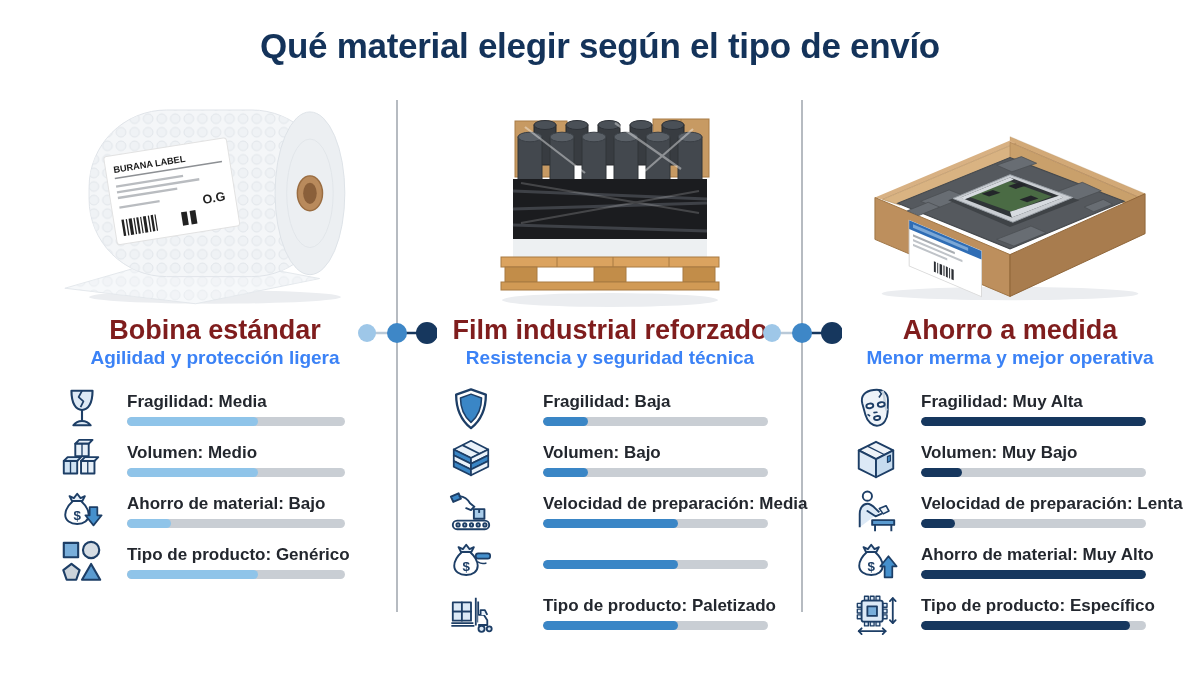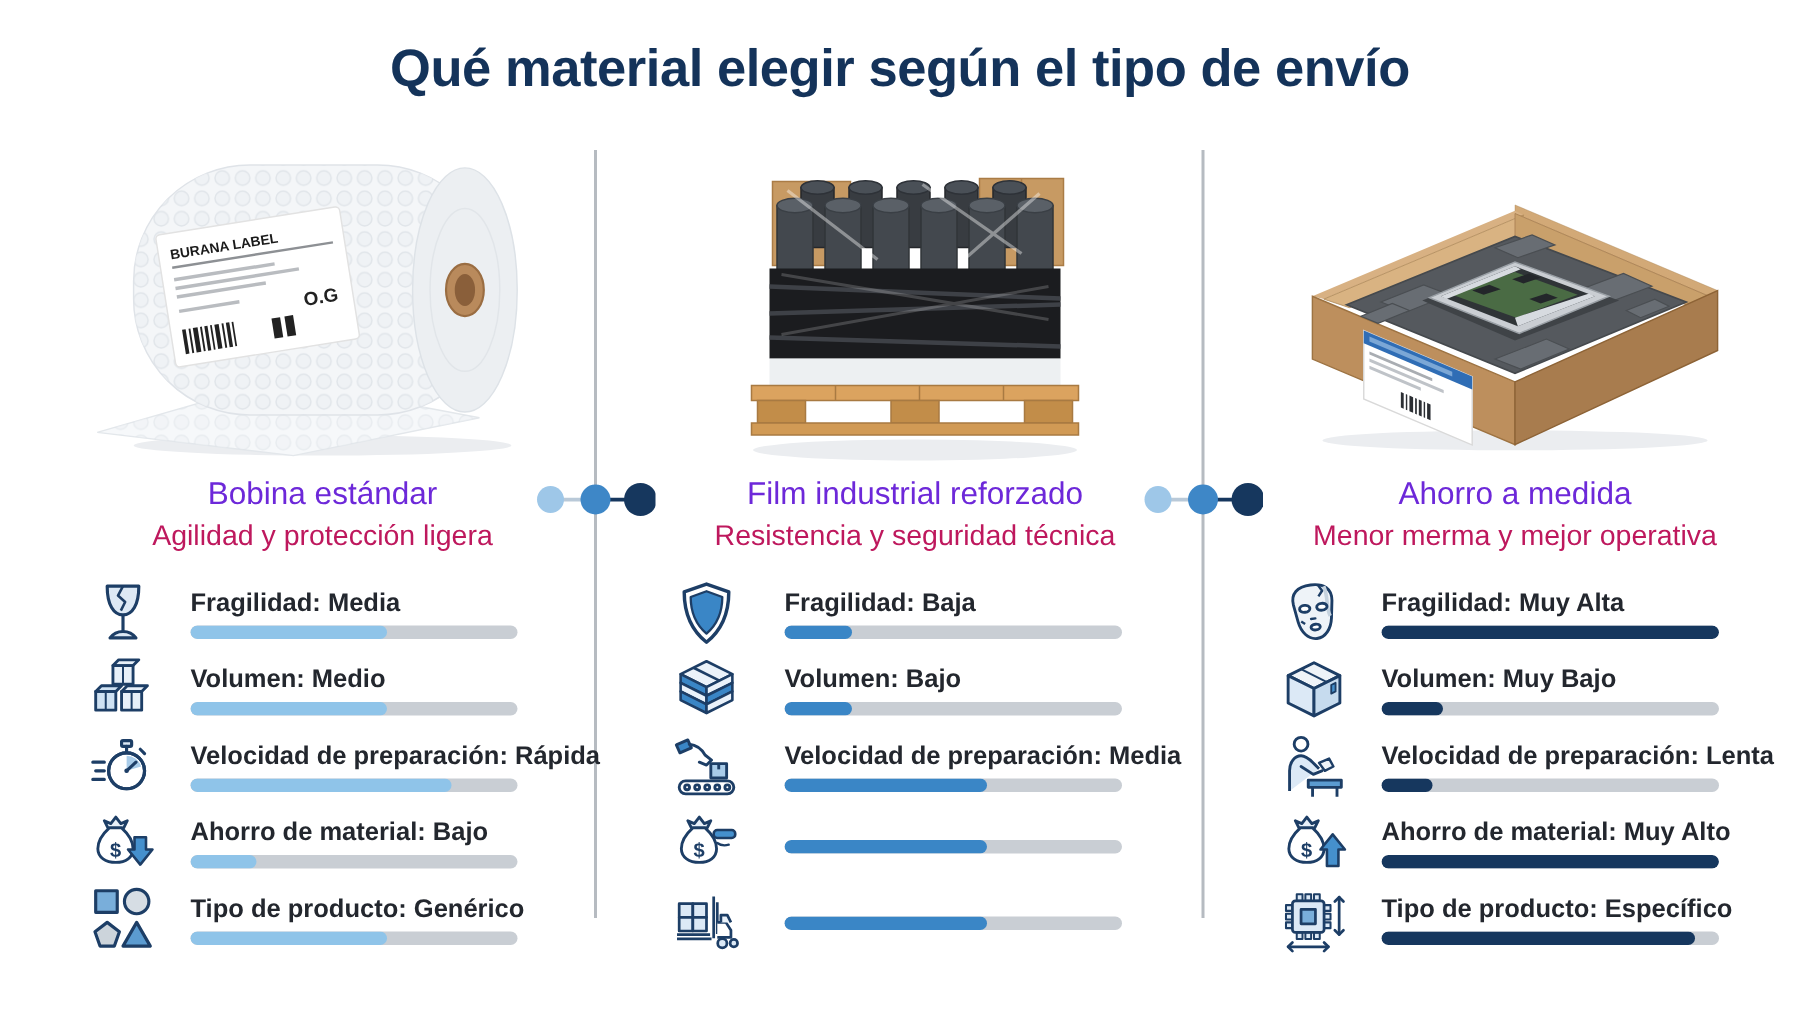--- a/index.html
+++ b/index.html
@@ -18,26 +18,26 @@
   .column { position:absolute; top:95px; height:560px; }
   .col-1 { left:40px;  width:350px; }
   .col-2 { left:425px; width:370px; }
   .col-3 { left:830px; width:360px; }
 
   .product-image { position:absolute; top:0; left:0; right:0; height:215px;
     display:flex; justify-content:center; align-items:flex-start; }
   .col-3 .product-image { top:15px; height:195px; }
 
   .col-head { position:absolute; top:220px; left:0; right:0; text-align:center; }
-  .col-title { font-size:21px; font-weight:400; color:#6d28d9; line-height:30px; }
-  .col-subtitle { font-size:19px; font-weight:400; color:#be185d; line-height:24px; margin-top:1px; }
+  .col-title { font-size:27px; font-weight:700; color:#7f1d1d; line-height:30px; }
+  .col-subtitle { font-size:19px; font-weight:700; color:#3b82f6; line-height:24px; margin-top:1px; }
 
   .rows { position:absolute; top:288px; left:0; right:0; display:flex; flex-direction:column; }
   .row { height:51px; display:flex; align-items:center; }
-  .col-1 .row { padding-left:18px; } .col-2 .row { padding-left:22px; } .col-3 .row { padding-left:22px; }
+  .col-1 .row { padding-left:18px; } .col-2 .row { padding-left:22px;gap:20px; } .col-3 .row { padding-left:22px; }
   .row-icon { width:48px; height:48px; flex:none; display:flex; align-items:center; justify-content:center; }
   .col-1 .row-body { margin-left:21px; width:218px; }
   .col-2 .row-body { margin-left:28px; width:225px; }
   .col-3 .row-body { margin-left:21px; width:225px; }
   .row-label { font-size:17px; font-weight:700; color:#23272e; white-space:nowrap; line-height:20px; }
   .bar-track { margin-top:5px; height:9px; border-radius:5px; background:#c9ced4; overflow:hidden; }
   .bar-fill { height:100%; border-radius:5px; background:#888; }
 
   svg text { font-family:"Liberation Sans", sans-serif; }
 </style>
@@ -152,40 +152,20 @@
         </div>
         <div class="row-body">
           <div class="row-label">Volumen: Medio</div>
           <div class="bar-track">
             <div class="bar-fill" style="width: 60%; background: rgb(143, 196, 233);"></div>
           </div>
         </div>
       </div>
       <div class="row">
         <div class="row-icon">
-          <svg width="46" height="46" viewBox="0 0 48 48" stroke="#1d3e66" fill="none" stroke-width="2.2" stroke-linecap="round">
-            <path d="M3 21h8M5 27h6M3 33h8"></path>
-            <rect x="23" y="6" width="7" height="4" rx="1" fill="#dde9f5"></rect>
-            <path d="M26.5 10v4M36 12l3 3"></path>
-            <circle cx="26.5" cy="27" r="12.5" fill="#ffffff"></circle>
-            <path d="M26.5 27V16.5A10.5 10.5 0 0 1 36.6 24z" fill="#a9cce9" stroke="none"></path>
-            <circle cx="26.5" cy="27" r="12.5"></circle>
-            <path d="M26.5 27l6.5-6"></path>
-            <circle cx="26.5" cy="27" r="1.6" fill="#1d3e66" stroke="none"></circle>
-          </svg>
-        </div>
-        <div class="row-body">
-          <div class="row-label">Velocidad de preparación: Rápida</div>
-          <div class="bar-track">
-            <div class="bar-fill" style="width: 80%; background: rgb(143, 196, 233);"></div>
-          </div>
-        </div>
-      </div>
-      <div class="row">
-        <div class="row-icon">
           <svg width="46" height="46" viewBox="0 0 48 48" stroke="#1d3e66" stroke-width="2" stroke-linejoin="round">
             <path d="M13.5 13.5l-2.5-5 4.5 2L19 6l3.5 4.5 4.5-2-2.5 5z" fill="#e7f0f9"></path>
             <path d="M14.5 13.5h8.5c5 4.5 8 10 8 14.5 0 6-5 9.5-12 9.5S6.5 34 6.5 28c0-4.5 3-10 8-14.5z" fill="#ffffff"></path>
             <text x="15" y="33.5" font-size="14" font-weight="bold" fill="#1d3e66" stroke="none">$</text>
             <path d="M32 20v8.5h-4.5L36 39l8.5-10.5H40V20z" fill="#4590cd" stroke-width="1.8"></path>
           </svg>
         </div>
         <div class="row-body">
           <div class="row-label">Ahorro de material: Bajo</div>
           <div class="bar-track">
@@ -367,20 +347,21 @@
                 <rect x="14.5" y="22.5" width="9.5" height="9.5"></rect>
             </g>
             <path d="M3.5 34.5h23M3.5 37.5h24M29 8v29M31.5 12v22"></path>
             <path d="M31.5 26h6l3.5 5.5v5h-9.5" fill="#ffffff"></path>
             <path d="M34 26v-5h4.5l2.5 5" fill="#eaf2fa"></path>
             <circle cx="35" cy="40.5" r="3.2" fill="#dce9f6"></circle>
               <circle cx="43" cy="40.5" r="2.6" fill="#dce9f6"></circle>
           </svg>
         </div>
         <div class="row-body">
+          <div class="row-label">Tipo de producto: Paletizado</div>
           <div class="bar-track">
             <div class="bar-fill" style="width: 60%; background: rgb(58, 134, 198);"></div>
           </div>
         </div>
       </div>
     </div>
   </div>
 
   <div class="column col-3">
     <div class="product-image">

